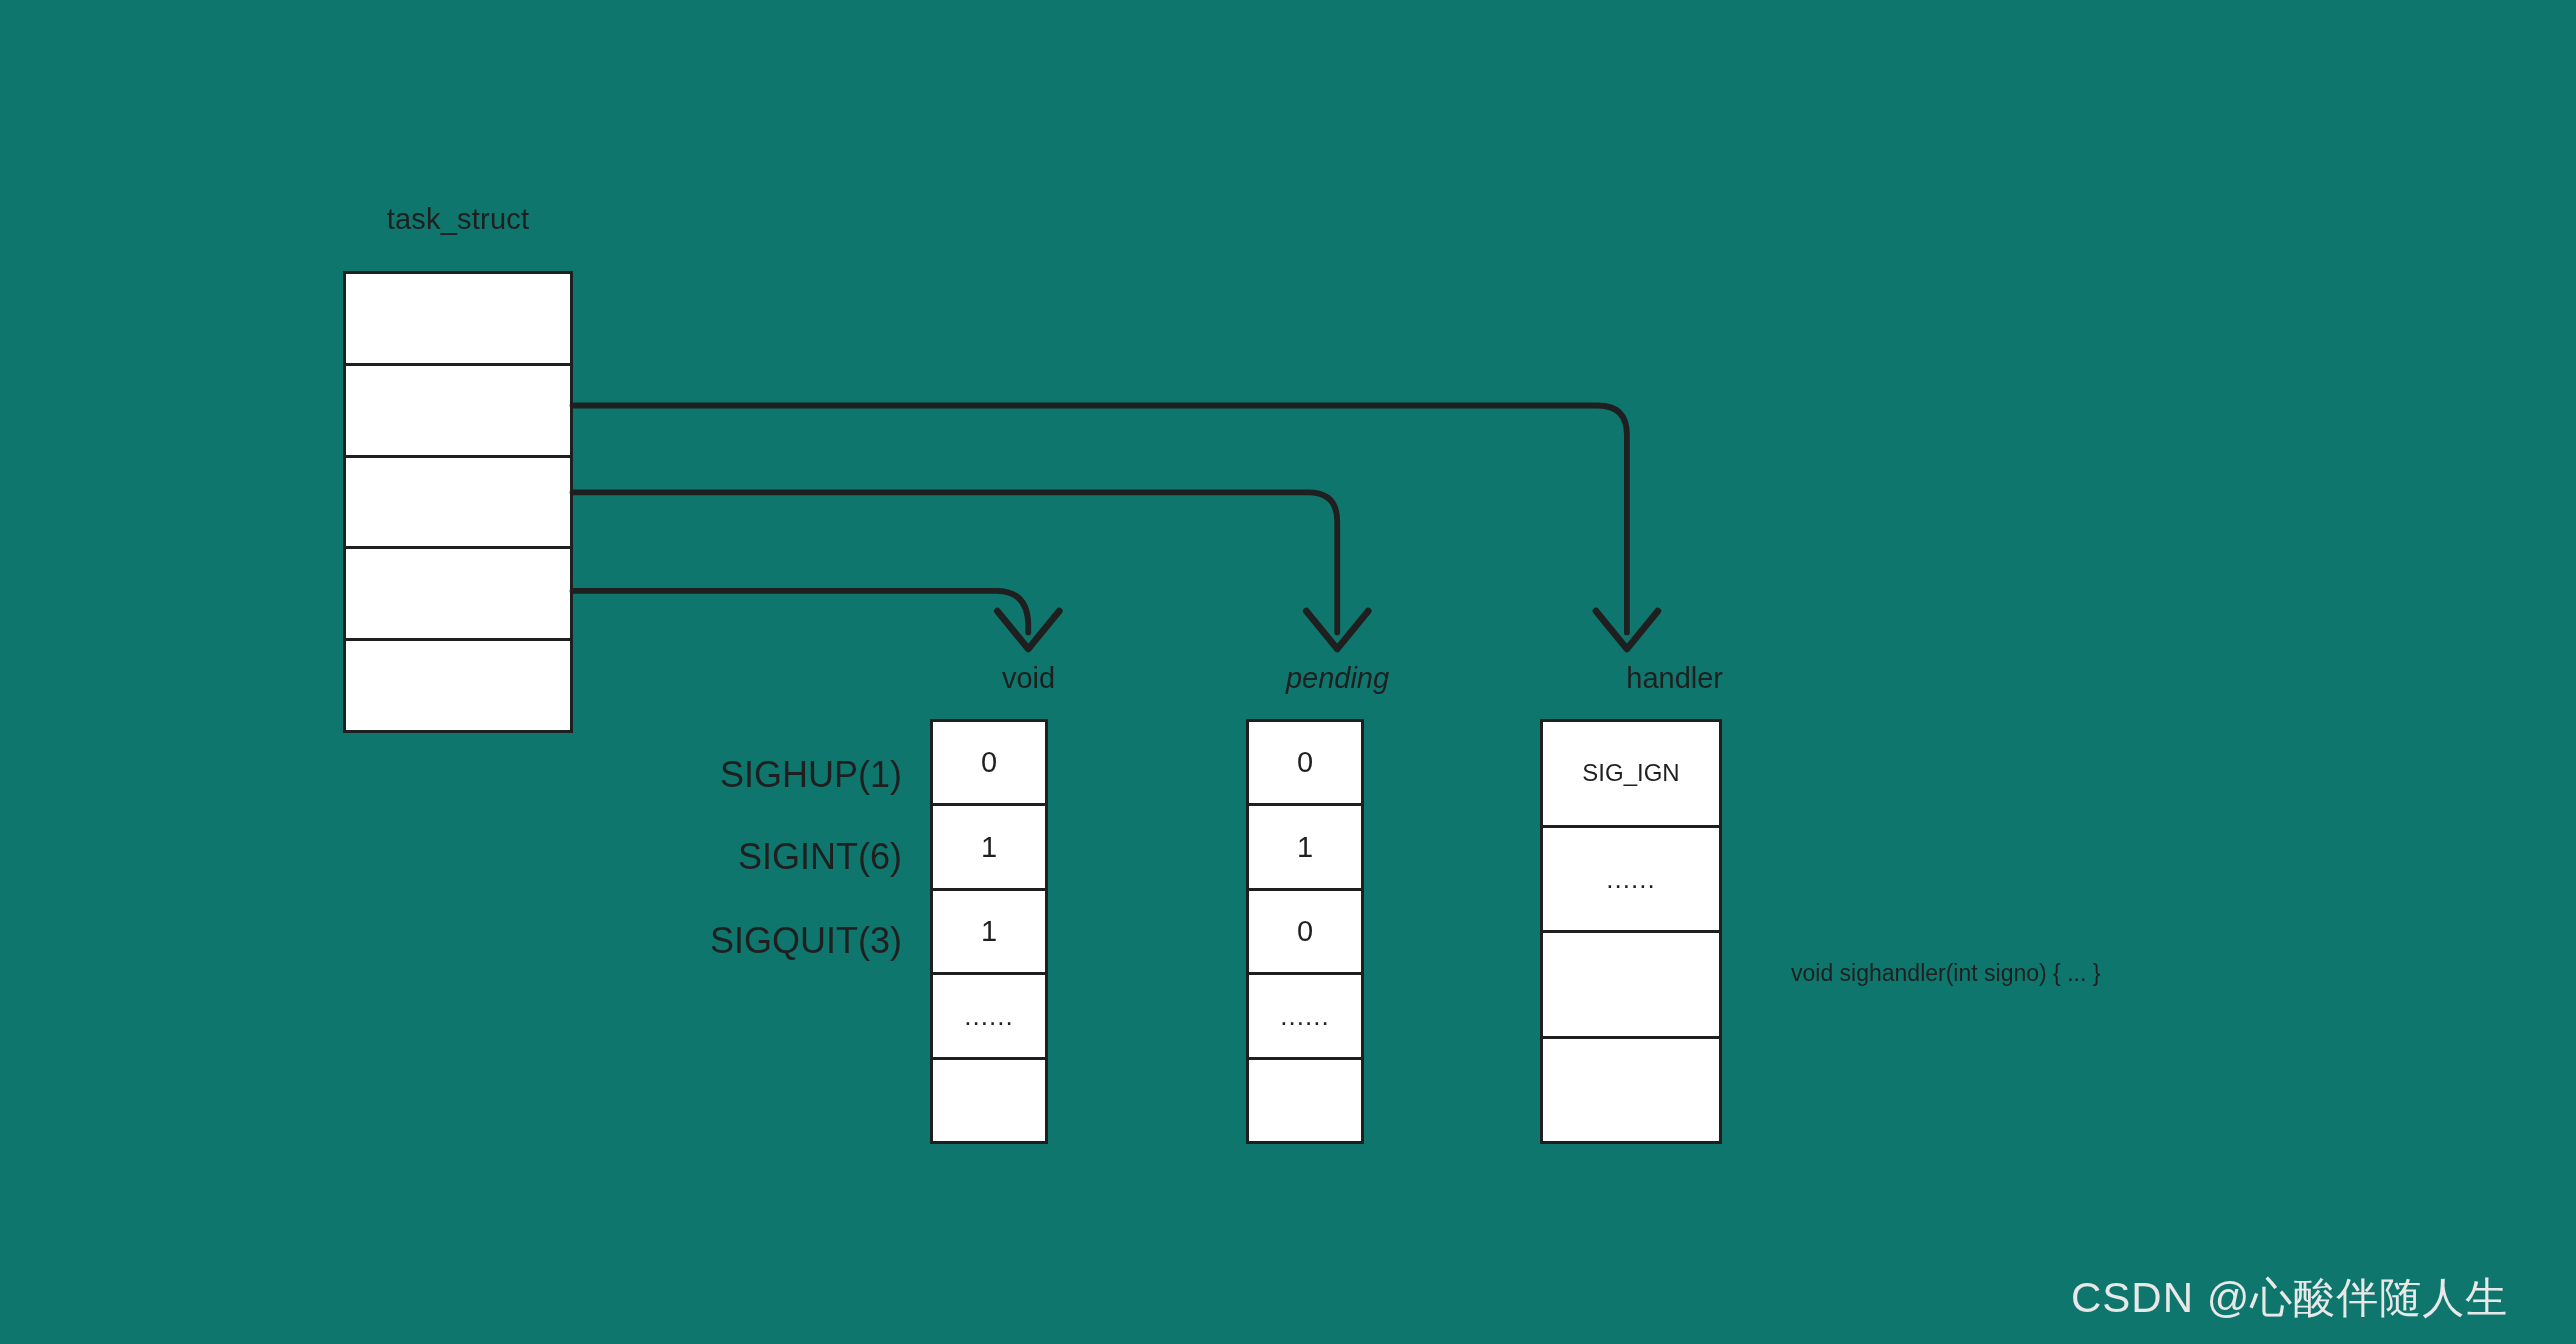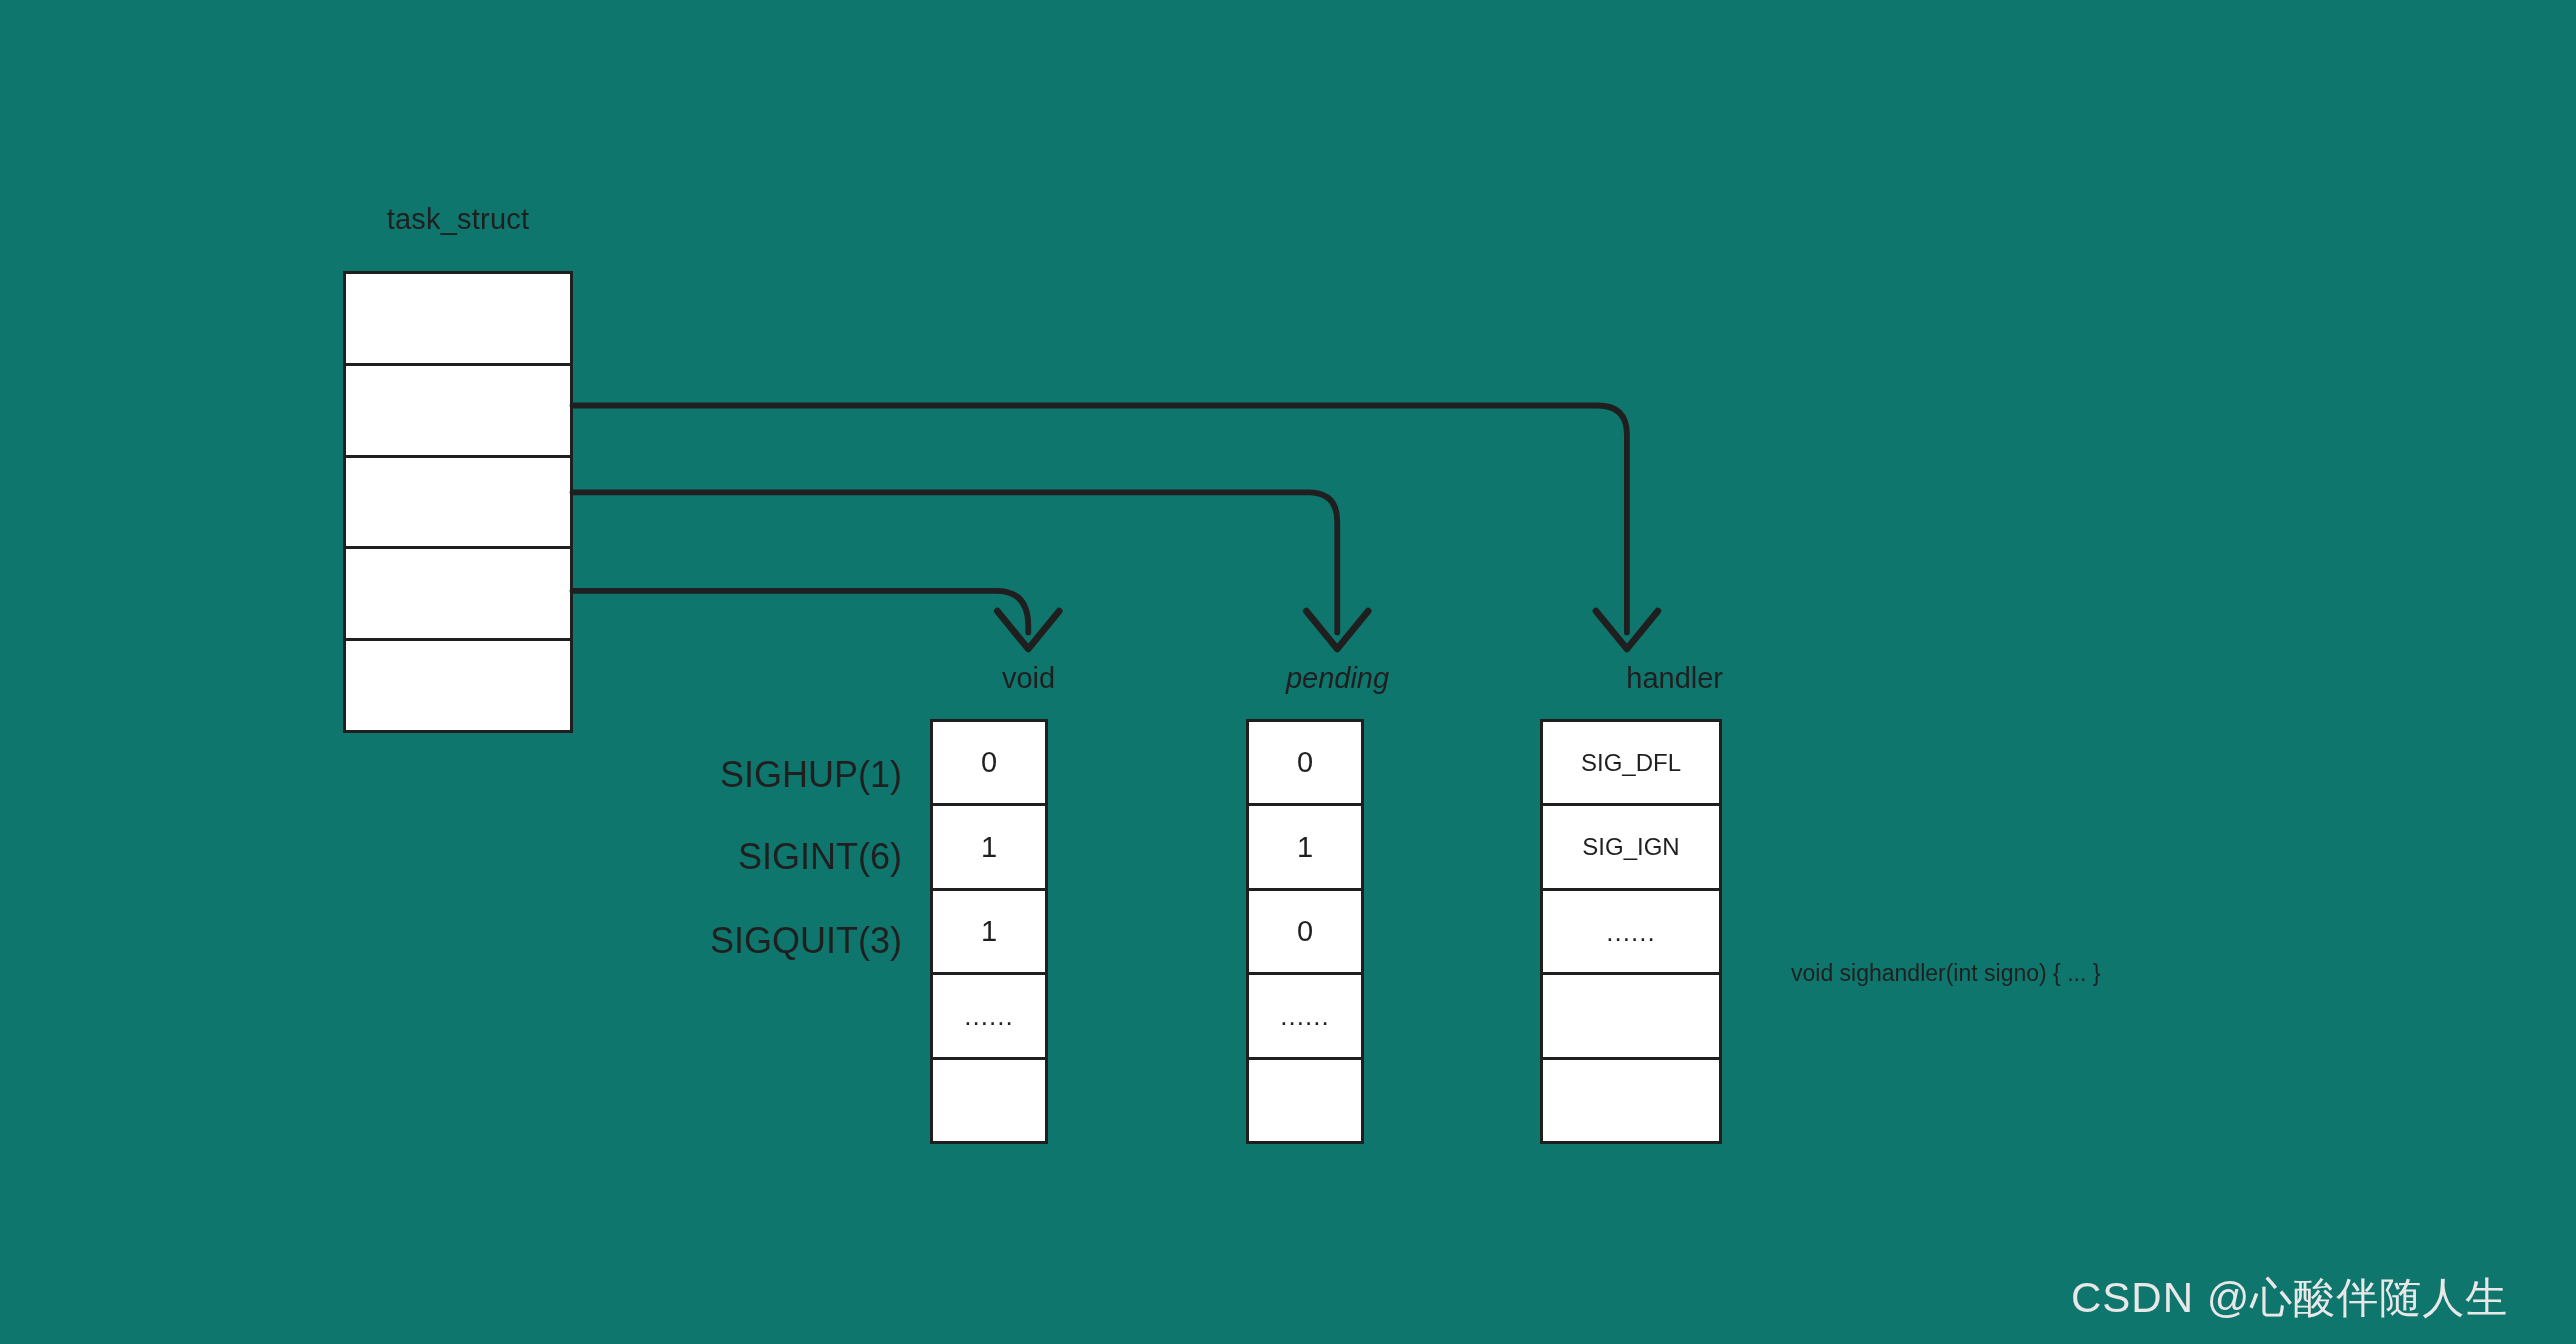--- a/index.html
+++ b/index.html
@@ -179,21 +179,20 @@
 
   <div class="value-col" id="col-pending">
     <div class="cell">0</div>
     <div class="cell">1</div>
     <div class="cell">0</div>
     <div class="cell dots">......</div>
     <div class="cell"></div>
   </div>
 
   <div class="value-col" id="col-handler">
-    <div class="cell narrow">SIG_DFL</div>
     <div class="cell narrow">SIG_IGN</div>
     <div class="cell dots">......</div>
     <div class="cell"></div>
     <div class="cell"></div>
   </div>
 
   <div id="code-note">void sighandler(int signo) { ... }</div>
 
   <div id="watermark">CSDN @心酸伴随人生</div>
 

